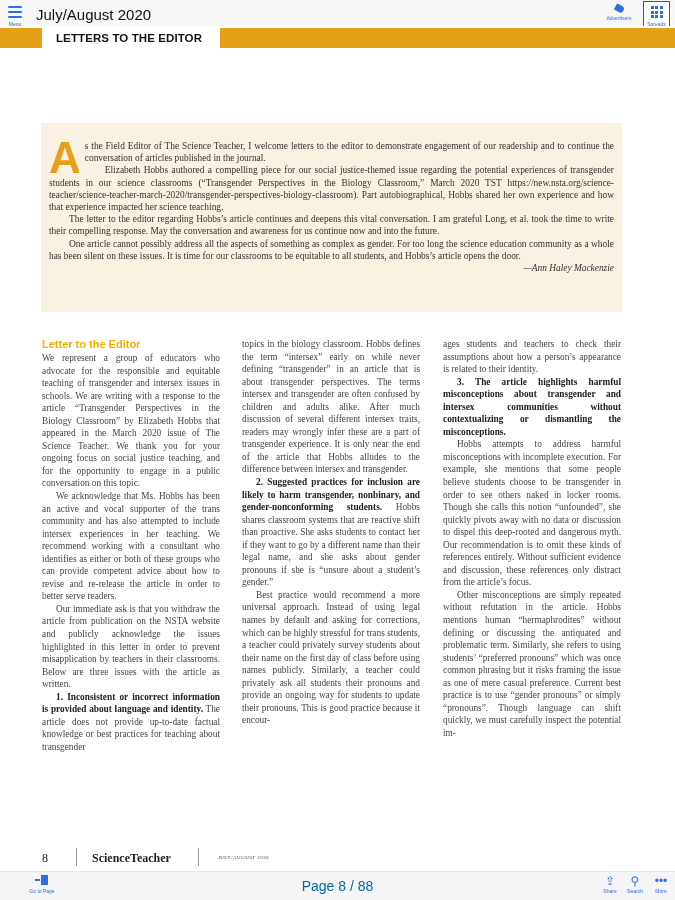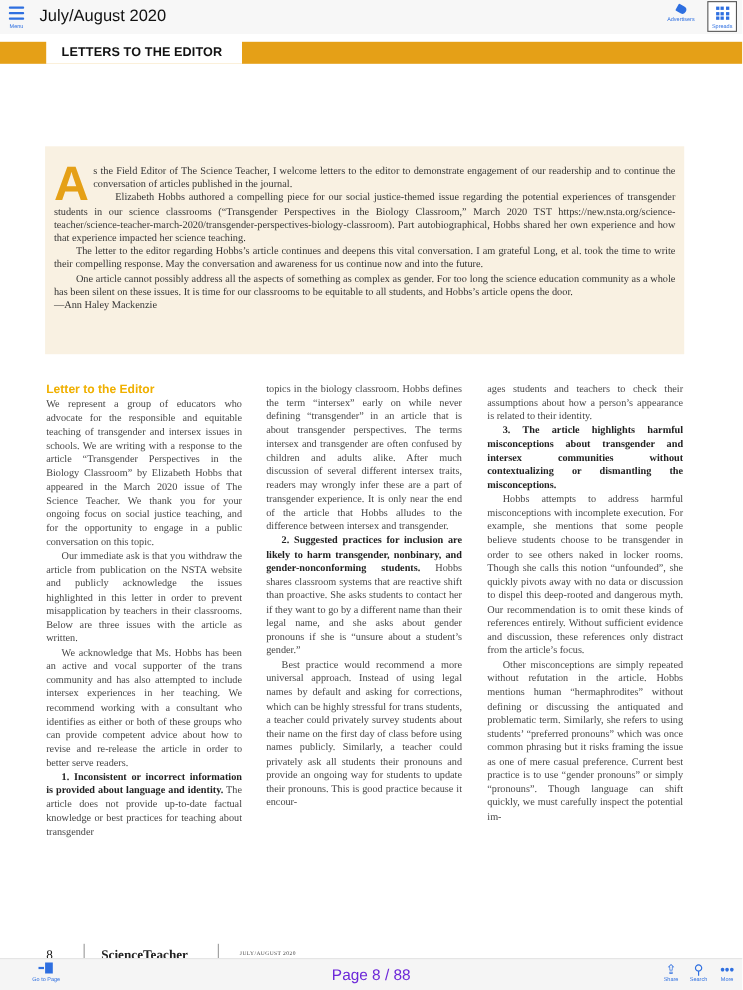--- a/index.html
+++ b/index.html
@@ -14,29 +14,29 @@
   .tiny-label { display: block; font-size: 5px; color: #2e6fe0; line-height: 6px; }
   .doc-title { position: absolute; left: 36px; top: 6px; font-size: 15px; color: #111; }
   .adv-btn { position: absolute; left: 601px; top: 5px; width: 36px; text-align: center; }
   .tag-icon { display: block; width: 9px; height: 7px; margin: 0 auto 3px; background: #2e6fe0; border-radius: 1px 4px 4px 1px; transform: rotate(30deg); }
   .grid-btn { position: absolute; left: 643px; top: 1px; width: 27px; height: 28px; border: 1.5px solid #555; background: #fff; }
   .grid-icon { display: grid; grid-template-columns: repeat(3, 3px); gap: 1.5px; margin: 4px auto 0; width: 12px; }
   .grid-icon i { width: 3px; height: 3px; background: #2e6fe0; display: block; }
   .grid-btn .tiny-label { text-align: center; margin-top: 3px; }
 
   
-  .page { position: absolute; left: 0; top: 36px; width: 675px; height: 840px; background: #fff; overflow: hidden; }
+  .page { position: absolute; left: 0; top: 26px; width: 675px; height: 840px; background: #fff; overflow: hidden; }
   .header-band { position: absolute; left: 0; top: 2px; width: 675px; height: 20px; background: #e5a017; }
   .header-label { position: absolute; left: 42px; top: 0; width: 178px; height: 22px; background: #fff; font-weight: bold; font-size: 11.5px; padding: 6px 0 0 14px; letter-spacing: 0.1px; color: #111; }
 
   .intro-box { position: absolute; left: 41px; top: 97px; width: 581px; height: 189px; background: #f9f1e2; padding: 17px 8px 0 8px; font-family: "Liberation Serif", serif; font-size: 9.4px; line-height: 12.2px; color: #333; text-align: justify; }
   .dropcap { float: left; font-family: "Liberation Sans", sans-serif; font-weight: bold; color: #e5a017; font-size: 44px; line-height: 36px; margin: 0 4px 0 0; }
   .intro-box p { text-indent: 20px; }
   .intro-box p.first { text-indent: 0; }
-  .intro-box p.sig { text-align: left; text-indent: 0; }
+  .intro-box p.sig { text-align: right; font-style: italic; text-indent: 0; }
 
   .columns { position: absolute; left: 42px; top: 311px; width: 581px; }
   .col { position: absolute; top: 0; width: 178px; font-family: "Liberation Serif", serif; font-size: 9.3px; line-height: 12.55px; color: #444; text-align: justify; }
   .col1 { left: 0; }
   .col2 { left: 200px; top: 1px; }
   .col3 { left: 401px; top: 1px; }
   .col p { text-indent: 14px; }
   .col p.noindent { text-indent: 0; }
   .col b { color: #222; }
   .section-head { font-family: Liberation Sans, sans-serif; font-weight: bold; color: #f0b000; font-size: 11px; line-height: 14px; margin-bottom: 1px; }
@@ -47,21 +47,21 @@
   .mag-logo { position: absolute; left: 92px; top: 7px; font-weight: bold; font-size: 12px; }
   .sep2 { position: absolute; left: 198px; top: 4px; width: 1px; height: 20px; background: #999; }
   .issue-date { position: absolute; left: 218px; top: 11px; font-size: 5px; letter-spacing: 0.4px; color: #444; }
 
   
   .bottombar { position: absolute; left: 0; top: 871px; width: 675px; height: 29px; background: #f5f5f5; border-top: 1px solid #e4e4e4; }
   .goto-btn { position: absolute; left: 22px; top: 3px; width: 40px; text-align: center; }
   .goto-icon { position: relative; width: 14px; height: 10px; margin: 0 auto 3px; }
   .goto-icon .arrow { position: absolute; left: 0; top: 4px; width: 5px; height: 2px; background: #2e6fe0; }
   .goto-icon .block { position: absolute; left: 6px; top: 0; width: 7px; height: 10px; background: #2e6fe0; }
-  .page-indicator { position: absolute; left: 0; width: 675px; top: 6px; text-align: center; font-size: 14px; color: #6d28d9; }
+  .page-indicator { position: absolute; left: 0; width: 675px; top: 6px; text-align: center; font-size: 14px; color: #0369a1; }
   .tool-btn { position: absolute; top: 3px; width: 26px; text-align: center; }
   .share-btn { left: 597px; }
   .search-btn { left: 622px; }
   .more-btn { left: 648px; }
   .tool-icon { display: block; height: 13px; font-size: 12px; line-height: 13px; color: #2e6fe0; }
 </style>
 </head>
 <body>
 
 <div class="topbar">
@@ -104,22 +104,22 @@
     <p>Elizabeth Hobbs authored a compelling piece for our social justice-themed issue regarding the potential experiences of transgender students in our science classrooms (“Transgender Perspectives in the Biology Classroom,” March 2020 TST https://new.nsta.org/science-teacher/science-teacher-march-2020/transgender-perspectives-biology-classroom). Part autobiographical, Hobbs shared her own experience and how that experience impacted her science teaching.</p>
     <p>The letter to the editor regarding Hobbs’s article continues and deepens this vital conversation. I am grateful Long, et al. took the time to write their compelling response. May the conversation and awareness for us continue now and into the future.</p>
     <p>One article cannot possibly address all the aspects of something as complex as gender. For too long the science education community as a whole has been silent on these issues. It is time for our classrooms to be equitable to all students, and Hobbs’s article opens the door.</p>
     <p class="sig">—Ann Haley Mackenzie</p>
   </div>
 
   <div class="columns">
     <div class="col col1">
       <div class="section-head">Letter to the Editor</div>
       <p class="noindent">We represent a group of educators who advocate for the responsible and equitable teaching of transgender and intersex issues in schools. We are writing with a response to the article “Transgender Perspectives in the Biology Classroom” by Elizabeth Hobbs that appeared in the March 2020 issue of The Science Teacher. We thank you for your ongoing focus on social justice teaching, and for the opportunity to engage in a public conversation on this topic.</p>
+      <p>We acknowledge that Ms. Hobbs has been an active and vocal supporter of the trans community and has also attempted to include intersex experiences in her teaching. We recommend working with a consultant who identifies as either or both of these groups who can provide competent advice about how to revise and re-release the article in order to better serve readers.</p>
       <p>Our immediate ask is that you withdraw the article from publication on the NSTA website and publicly acknowledge the issues highlighted in this letter in order to prevent misapplication by teachers in their classrooms. Below are three issues with the article as written.</p>
-      <p>We acknowledge that Ms. Hobbs has been an active and vocal supporter of the trans community and has also attempted to include intersex experiences in her teaching. We recommend working with a consultant who identifies as either or both of these groups who can provide competent advice about how to revise and re-release the article in order to better serve readers.</p>
       <p><b>1. Inconsistent or incorrect information is provided about language and identity.</b><span> The article does not provide up-to-date factual knowledge or best practices for teaching about transgender</span></p>
     </div>
     <div class="col col2">
       <p class="noindent">topics in the biology classroom. Hobbs defines the term “intersex” early on while never defining “transgender” in an article that is about transgender perspectives. The terms intersex and transgender are often confused by children and adults alike. After much discussion of several different intersex traits, readers may wrongly infer these are a part of transgender experience. It is only near the end of the article that Hobbs alludes to the difference between intersex and transgender.</p>
       <p><b>2. Suggested practices for inclusion are likely to harm transgender, nonbinary, and gender-nonconforming students.</b><span> Hobbs shares classroom systems that are reactive shift than proactive. She asks students to contact her if they want to go by a different name than their legal name, and she asks about gender pronouns if she is “unsure about a student’s gender.”</span></p>
       <p>Best practice would recommend a more universal approach. Instead of using legal names by default and asking for corrections, which can be highly stressful for trans students, a teacher could privately survey students about their name on the first day of class before using names publicly. Similarly, a teacher could privately ask all students their pronouns and provide an ongoing way for students to update their pronouns. This is good practice because it encour-</p>
     </div>
     <div class="col col3">
       <p class="noindent">ages students and teachers to check their assumptions about how a person’s appearance is related to their identity.</p>
       <p><b>3. The article highlights harmful misconceptions about transgender and intersex communities without contextualizing or dismantling the misconceptions.</b></p>

